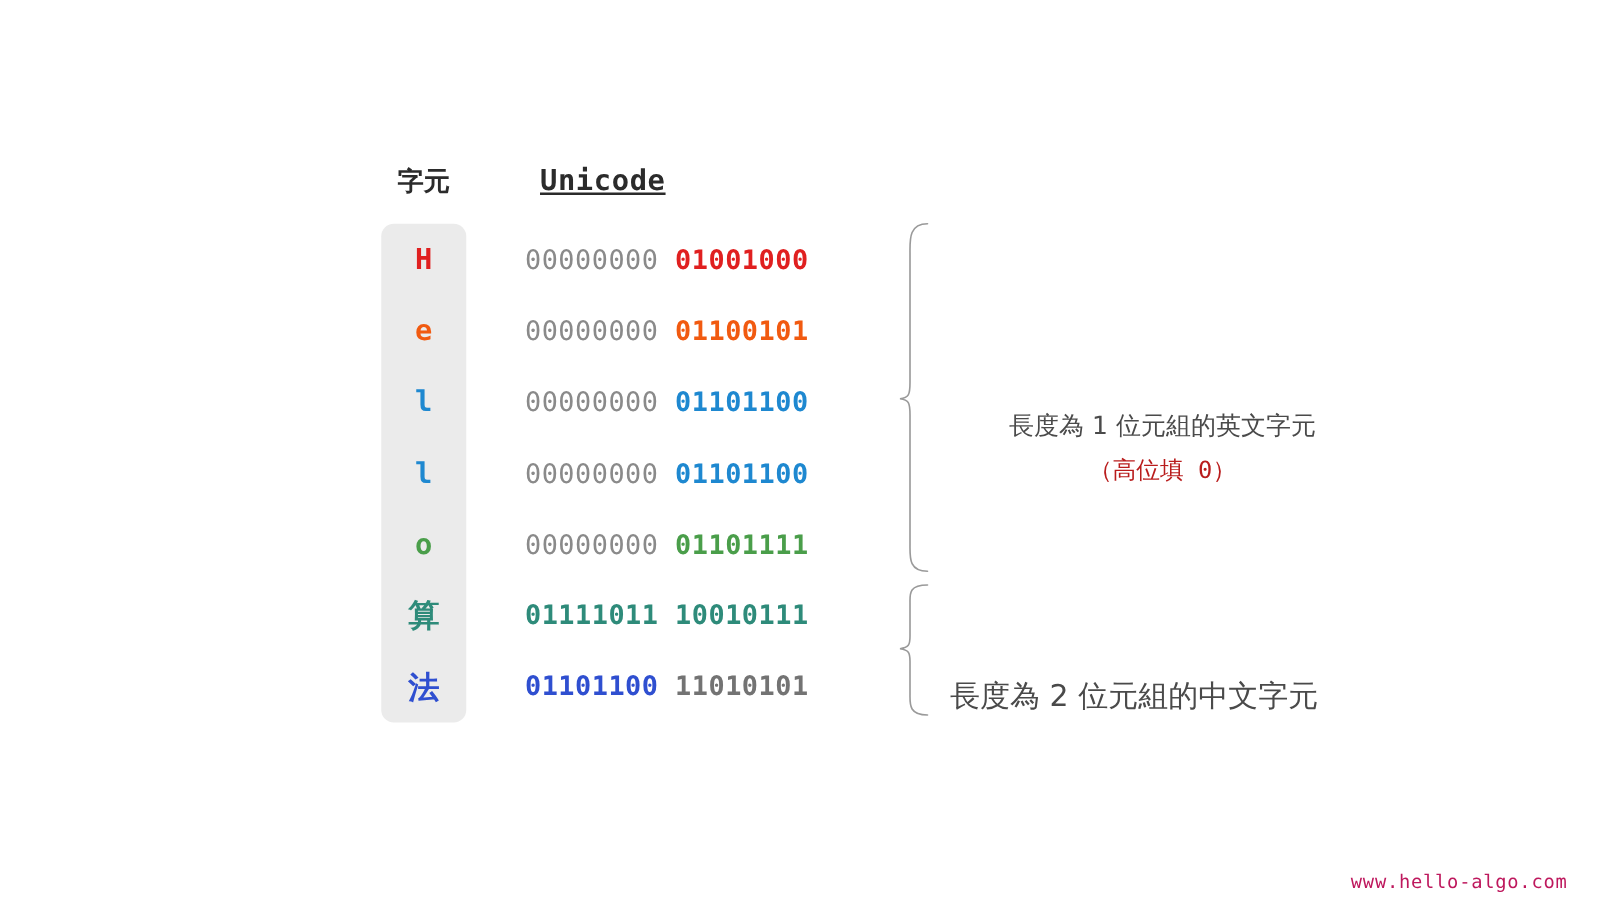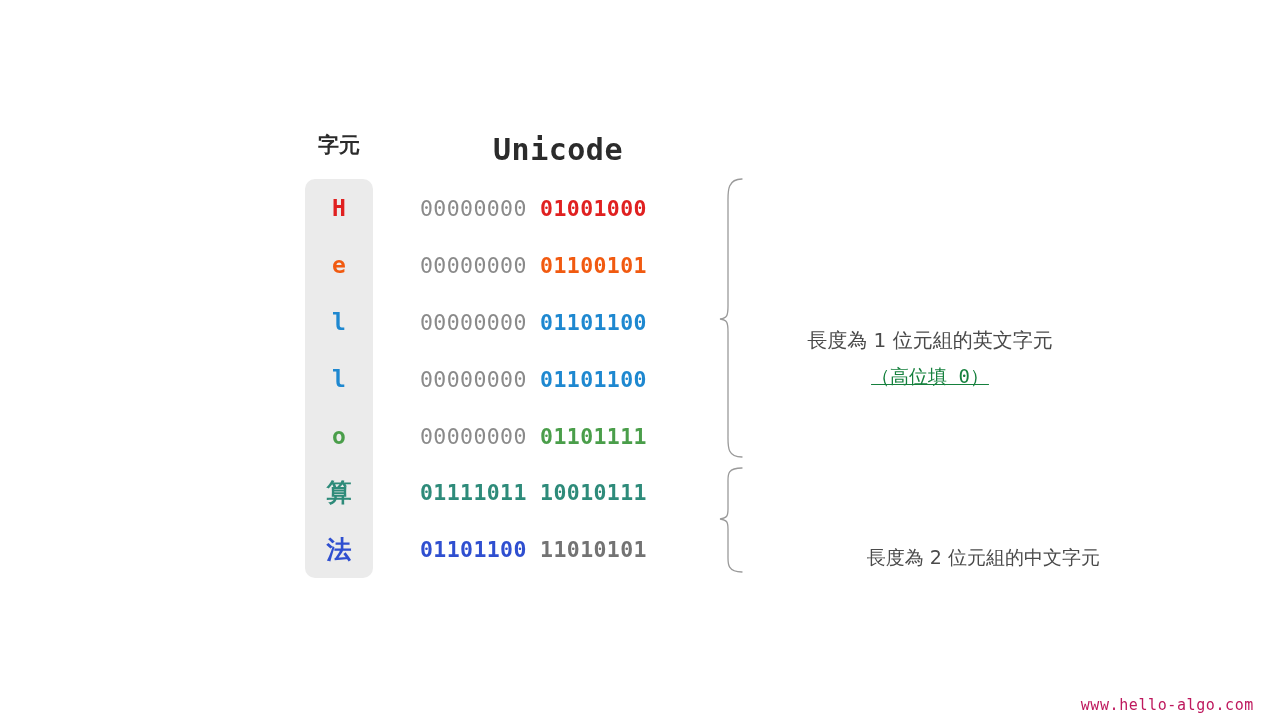--- a/index.html
+++ b/index.html
@@ -34,24 +34,25 @@
     top: 115px;
     width: 68px;
     text-align: center;
     font-size: 21px;
     font-family: "DejaVu Sans", "Liberation Sans", sans-serif;
   }
   #hdr-unicode {
     left: 432px;
     top: 116px;
     width: 252px;
-    text-align: center;
-    font-size: 30px;
+    text-align: left;
+    font-size: 23px;
     font-family: "DejaVu Sans Mono", "Liberation Mono", monospace;
     letter-spacing: 0.5px;
+    text-decoration: underline;
   }
 
   
   #char-panel {
     position: absolute;
     left: 305px;
     top: 163px;
     width: 68px;
     height: 399px;
     background: #ebebeb;
@@ -114,31 +115,30 @@
   #anno-1 {
     left: 760px;
     top: 266px;
     width: 340px;
     text-align: center;
     font-size: 20px;
     line-height: 36px;
   }
   #anno-1 .sub {
     display: block;
-    color: #15803d;
+    color: #b91c1c;
     font-size: 19px;
     font-family: "DejaVu Sans Mono", "Liberation Mono", monospace;
-    text-decoration: underline;
   }
   #anno-2 {
     left: 760px;
     top: 487px;
     width: 340px;
-    text-align: right;
-    font-size: 19px;
+    text-align: left;
+    font-size: 24px;
     line-height: 28px;
   }
 
   
   #watermark {
     position: absolute;
     right: 26px;
     bottom: 22px;
     color: #be185d;
     font-size: 15px;

